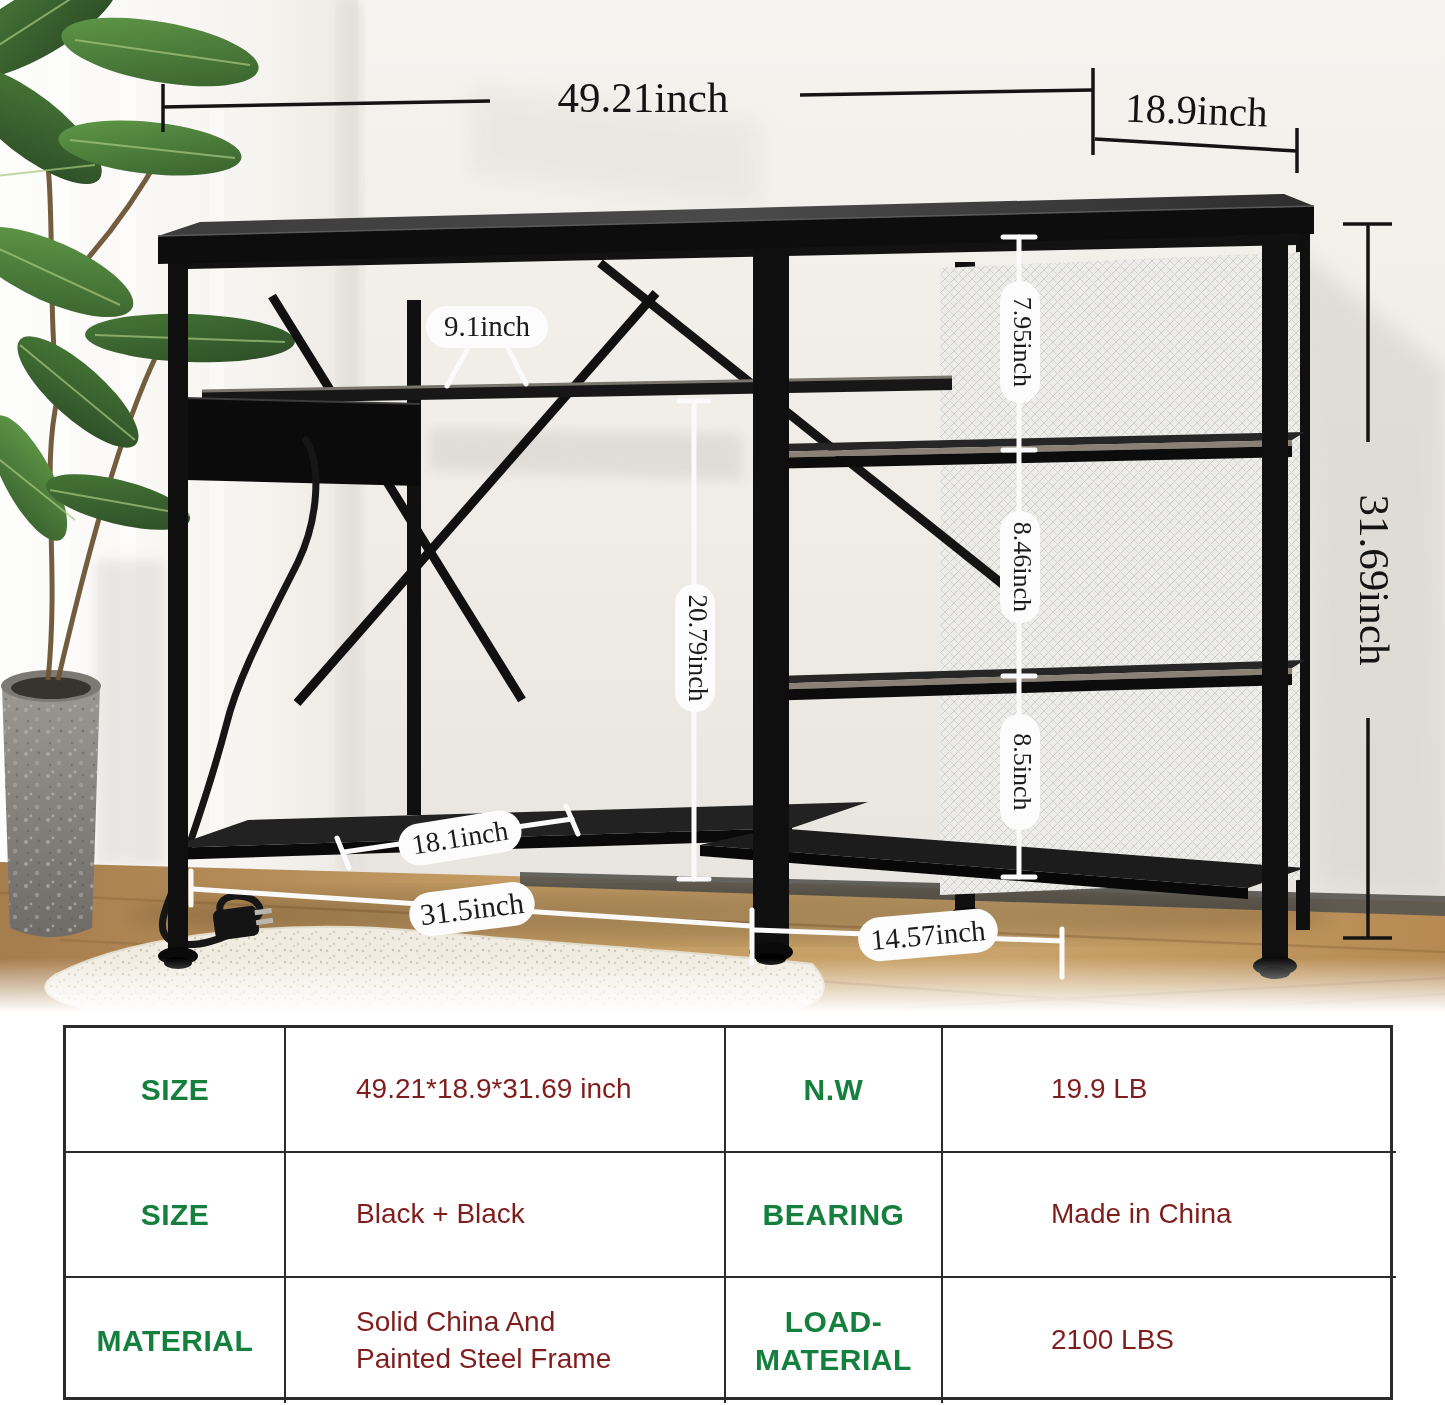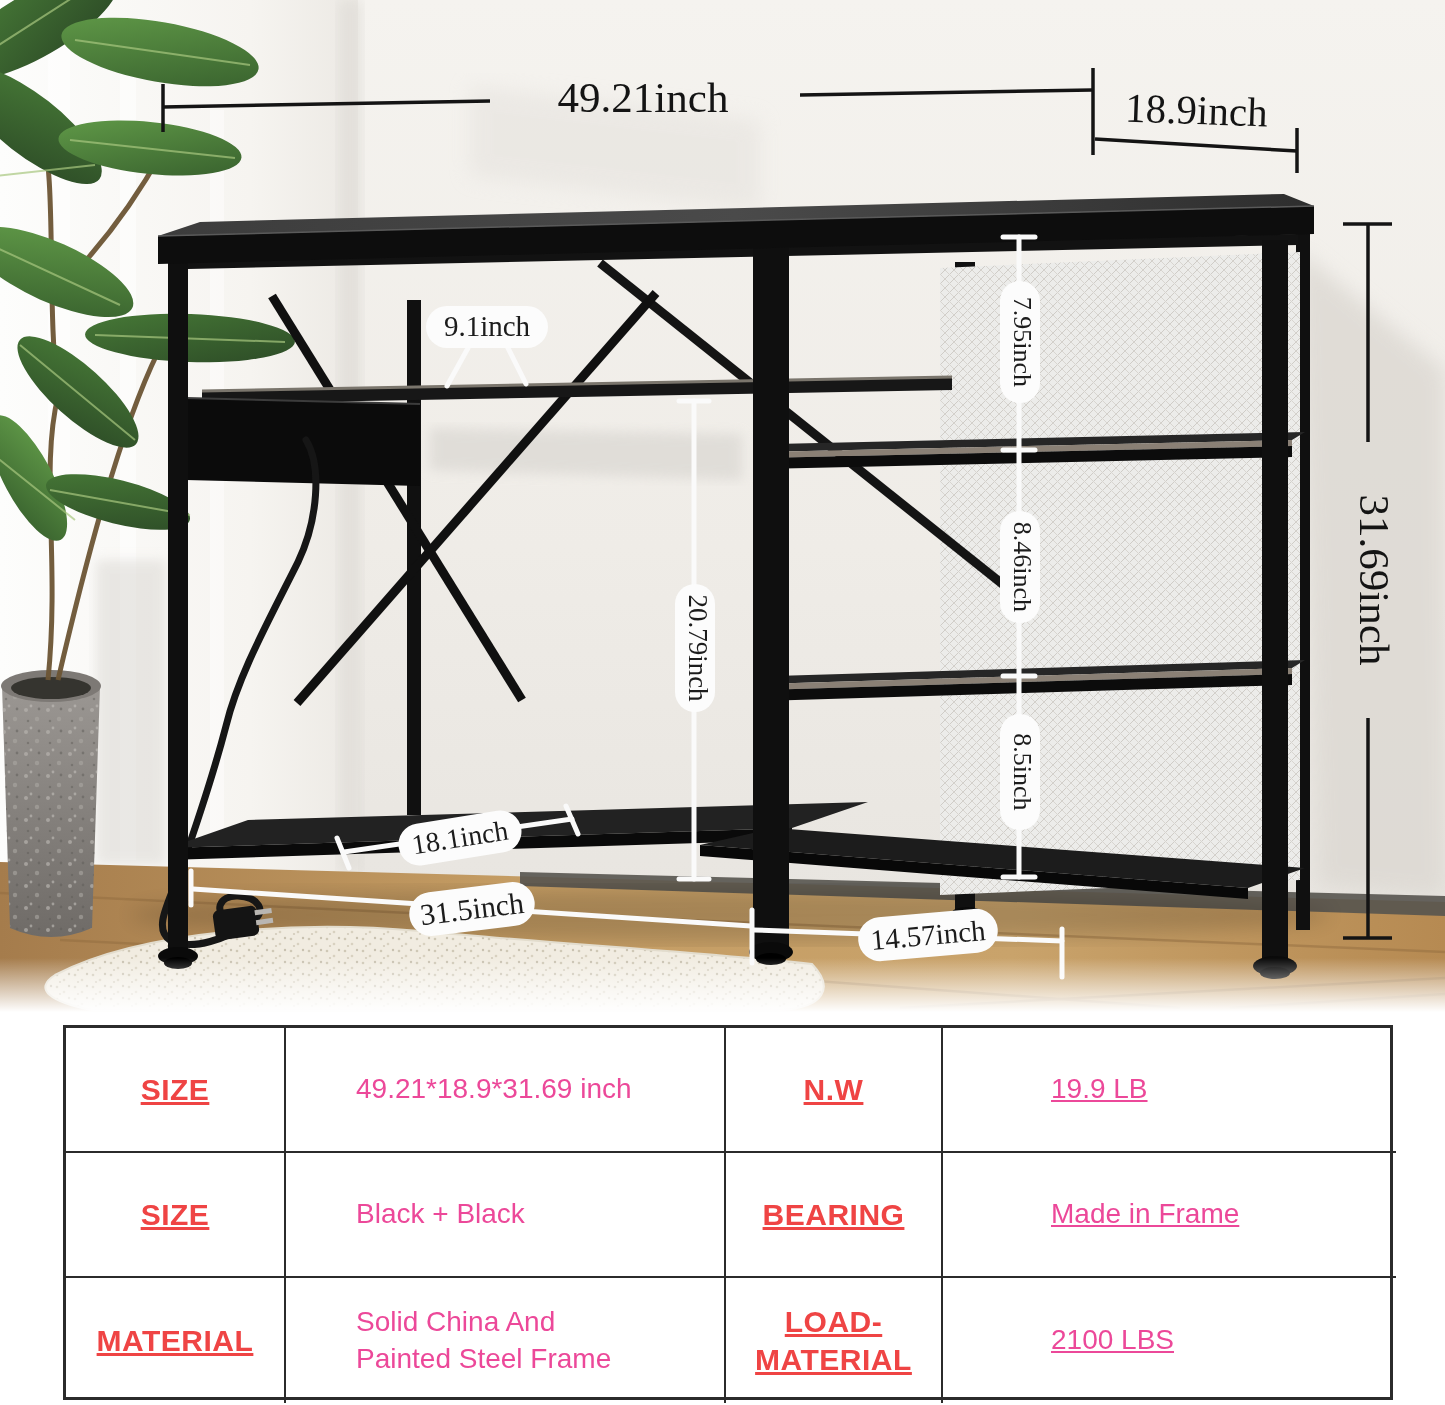--- a/index.html
+++ b/index.html
@@ -8,25 +8,25 @@
   .scene{position:absolute;left:0;top:0;width:1445px;height:1012px;}
   .scene svg{display:block;}
   .dim-serif{font-family:"Liberation Serif","DejaVu Serif",serif;fill:#141414;}
   .pill-text{font-family:"Liberation Serif","DejaVu Serif",serif;fill:#1c1c1c;}
   .spec-table{position:absolute;left:63px;top:1025px;width:1330px;height:375px;
               display:grid;grid-template-columns:220px 440px 217px 453px;
               grid-template-rows:125px 125px 125px;
               border:3px solid #2b2b2b;box-sizing:border-box;background:#fff;}
   .cell{border-right:2px solid #2b2b2b;border-bottom:2px solid #2b2b2b;
         display:flex;align-items:center;box-sizing:border-box;white-space:pre-line;}
-  .cell.last-col{border-right:none;text-decoration:underline;}
+  .cell.last-col{border-right:none;}
   .cell.last-row{border-bottom:none;}
   .th{justify-content:center;text-align:center;font-weight:bold;font-size:30px;
-      color:#ef4444;letter-spacing:.5px;line-height:1.25;text-decoration:underline;}
-  .td{justify-content:flex-start;font-size:28px;color:#ec4899;line-height:1.3;}
+      color:#15803d;letter-spacing:.5px;line-height:1.25;}
+  .td{justify-content:flex-start;font-size:28px;color:#7f1d1d;line-height:1.3;}
   .td.v-left{padding-left:70px;}
   .td.v-right{padding-left:108px;}
 </style>
 </head>
 <body>
 
 <div class="stage">
 
   <div class="scene">
   <svg width="1445" height="1012" viewBox="0 0 1445 1012" xmlns="http://www.w3.org/2000/svg">
@@ -299,21 +299,21 @@
 
   <div class="spec-table">
     <div class="cell th">SIZE</div>
     <div class="cell td v-left">49.21*18.9*31.69 inch</div>
     <div class="cell th">N.W</div>
     <div class="cell td v-right last-col">19.9 LB</div>
 
     <div class="cell th">SIZE</div>
     <div class="cell td v-left">Black + Black</div>
     <div class="cell th">BEARING</div>
-    <div class="cell td v-right last-col">Made in Frame</div>
+    <div class="cell td v-right last-col">Made in China</div>
 
     <div class="cell th last-row">MATERIAL</div>
     <div class="cell td v-left last-row">Solid China And
 Painted Steel Frame</div>
     <div class="cell th last-row">LOAD-
 MATERIAL</div>
     <div class="cell td v-right last-col last-row">2100 LBS</div>
   </div>
 </div>
 

